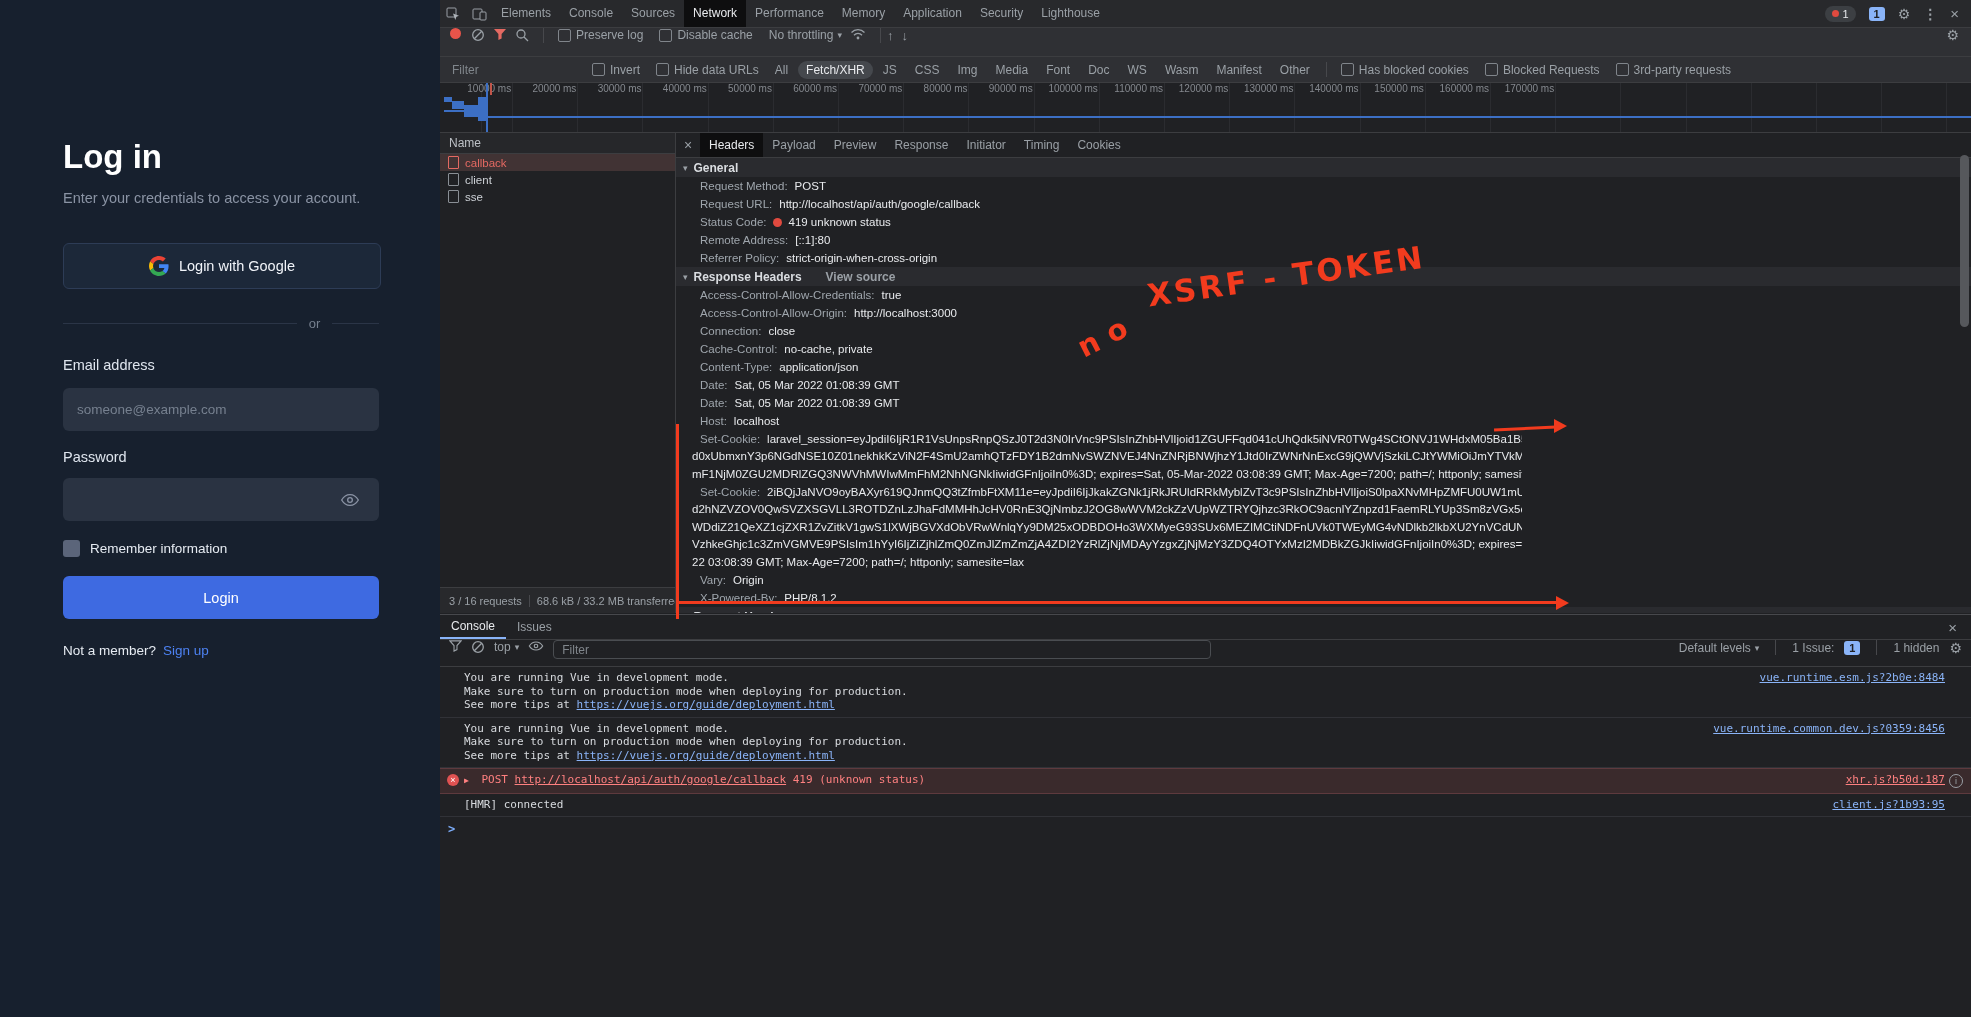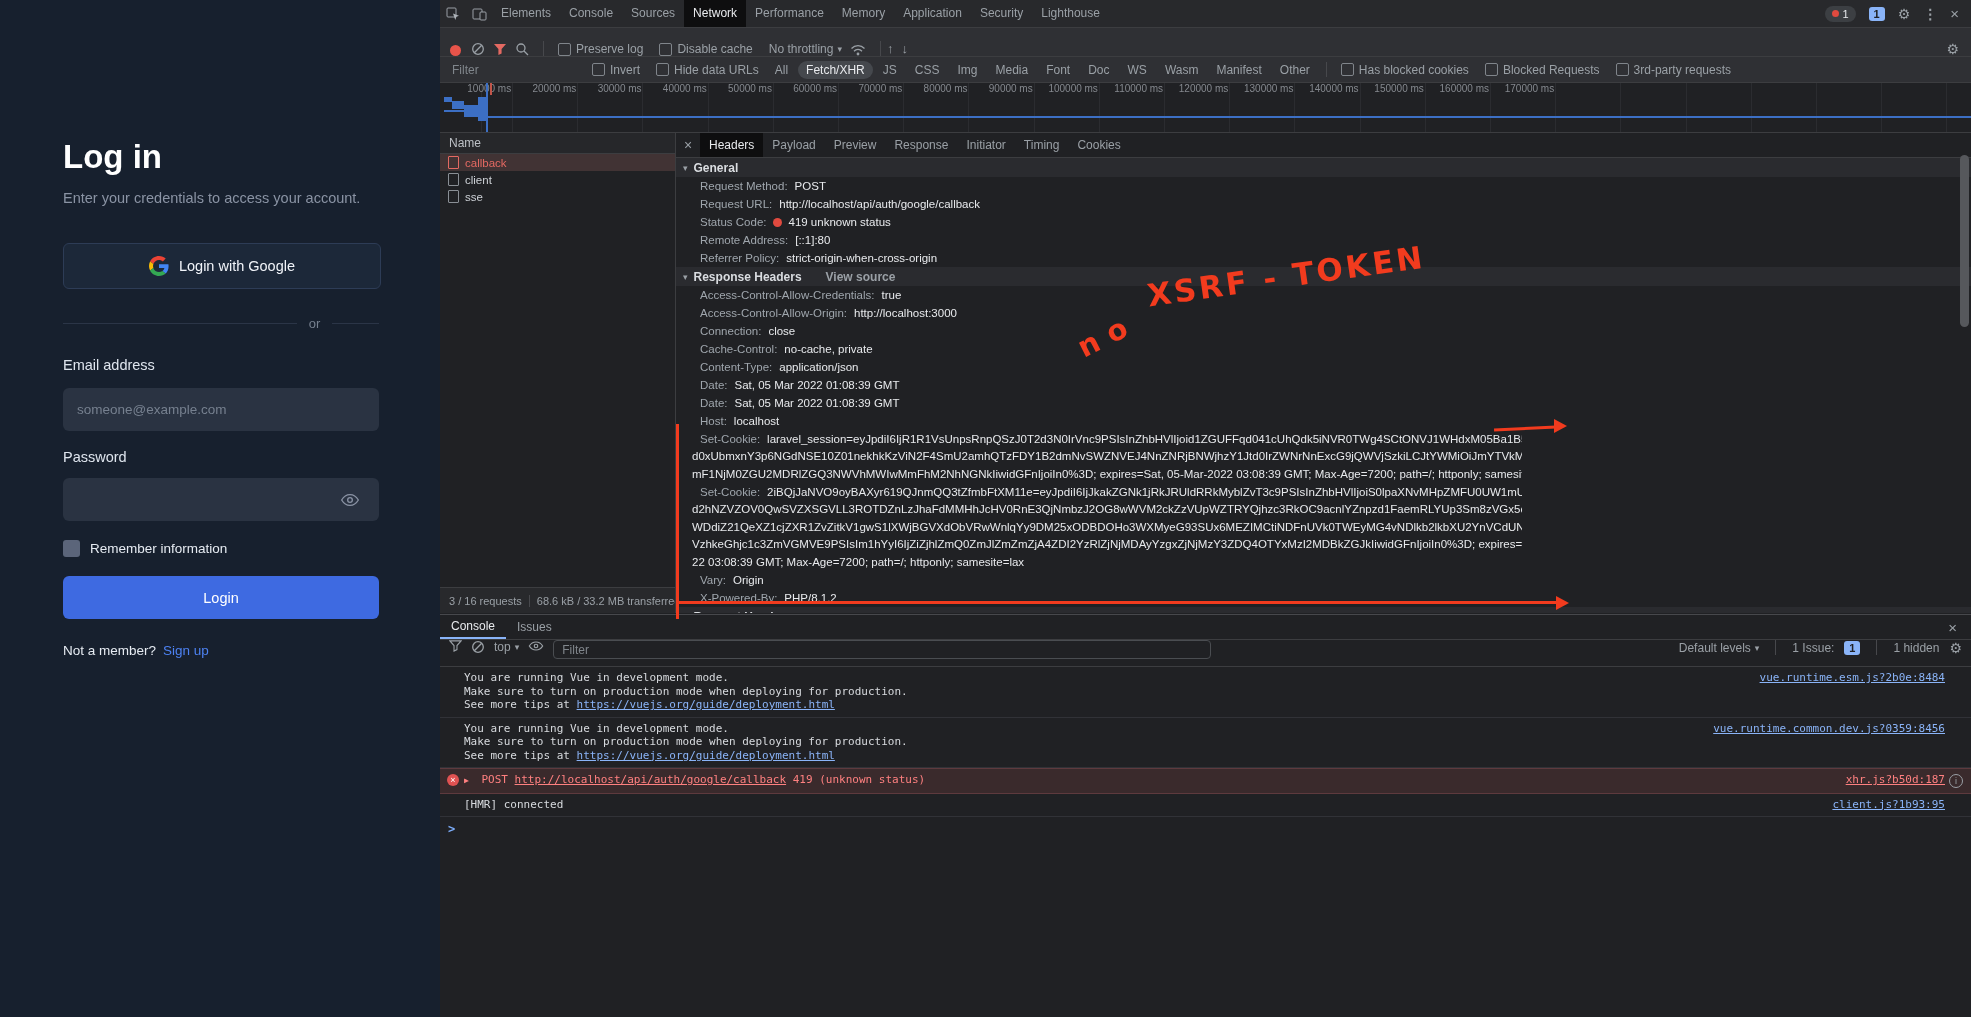--- a/index.html
+++ b/index.html
@@ -42,21 +42,21 @@
   .dt-icon{width:26px;height:27px;display:flex;align-items:center;justify-content:center;cursor:pointer;flex:none;}
   .dt-tab{padding:0 9px;line-height:27px;cursor:pointer;white-space:nowrap;}
   .dt-tab.sel{background:#0e0e0f;color:#e8eaed;}
   .dt-right{margin-left:auto;display:flex;align-items:center;gap:13px;padding-right:12px;}
   .err-badge{display:flex;align-items:center;gap:4px;background:#3c3f43;border-radius:8px;height:16px;padding:0 7px;color:#e8eaed;font-size:11px;}
   .err-badge .d{width:7px;height:7px;border-radius:50%;background:#e04a3f;}
   .iss-badge{display:flex;align-items:center;justify-content:center;background:#8ab4f8;color:#202124;border-radius:3px;
     height:14px;min-width:16px;font-size:11px;font-weight:700;}
 
   .net-toolbar{position:absolute;top:28px;left:0;right:0;height:28px;background:#2f3034;border-bottom:1px solid #3c3d40;
-    display:flex;align-items:flex-end;padding-left:10px;}
+    display:flex;align-items:flex-start;padding-left:10px;}
   .rec-dot{width:11px;height:11px;border-radius:50%;background:#e8544a;margin-right:10px;flex:none;cursor:pointer;}
   .tbtn{display:flex;align-items:center;margin-right:8px;cursor:pointer;}
   .tcheck{display:flex;align-items:center;margin:0 8px;cursor:pointer;white-space:nowrap;}
   .tool-gear{margin-left:auto;padding-right:12px;cursor:pointer;}
 
   .net-filterbar{position:absolute;top:57px;left:0;right:0;height:25px;background:#2f3034;border-bottom:1px solid #3c3d40;
     display:flex;align-items:center;padding-left:10px;white-space:nowrap;}
   .flt-input{width:130px;height:17px;background:transparent;border:none;color:#cfd2d6;font-size:12px;font-family:inherit;outline:none;}
   .flt-input::placeholder{color:#80868c;}
   .pill{padding:2px 8px;border-radius:9px;margin-right:2px;cursor:pointer;}

